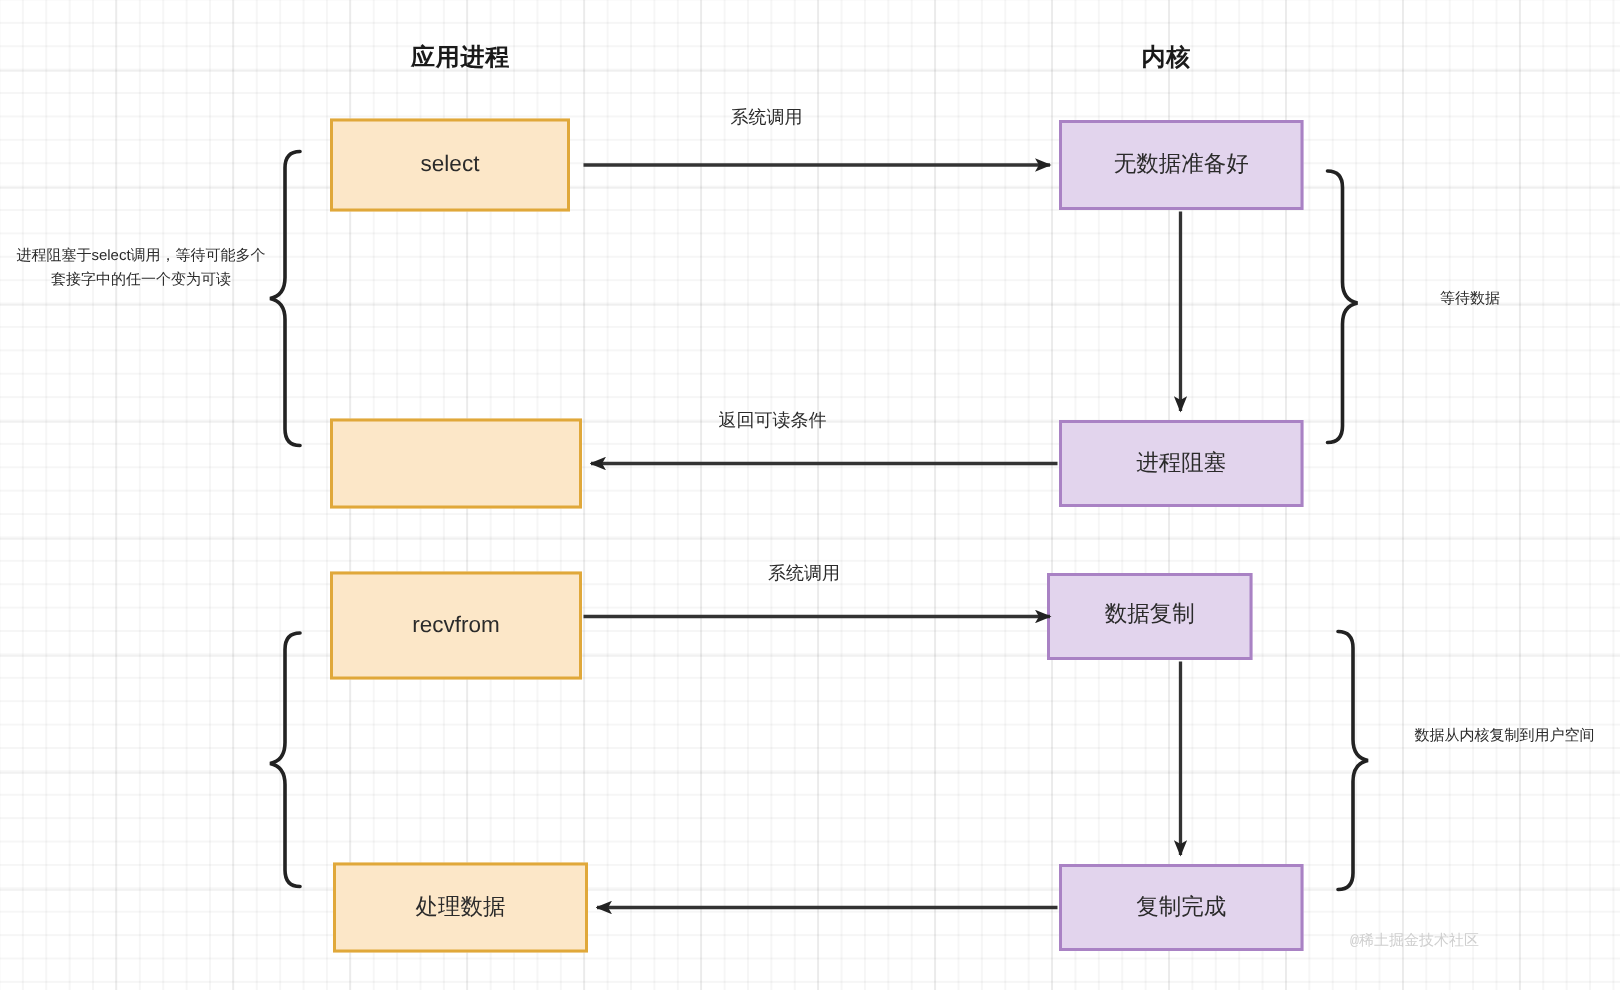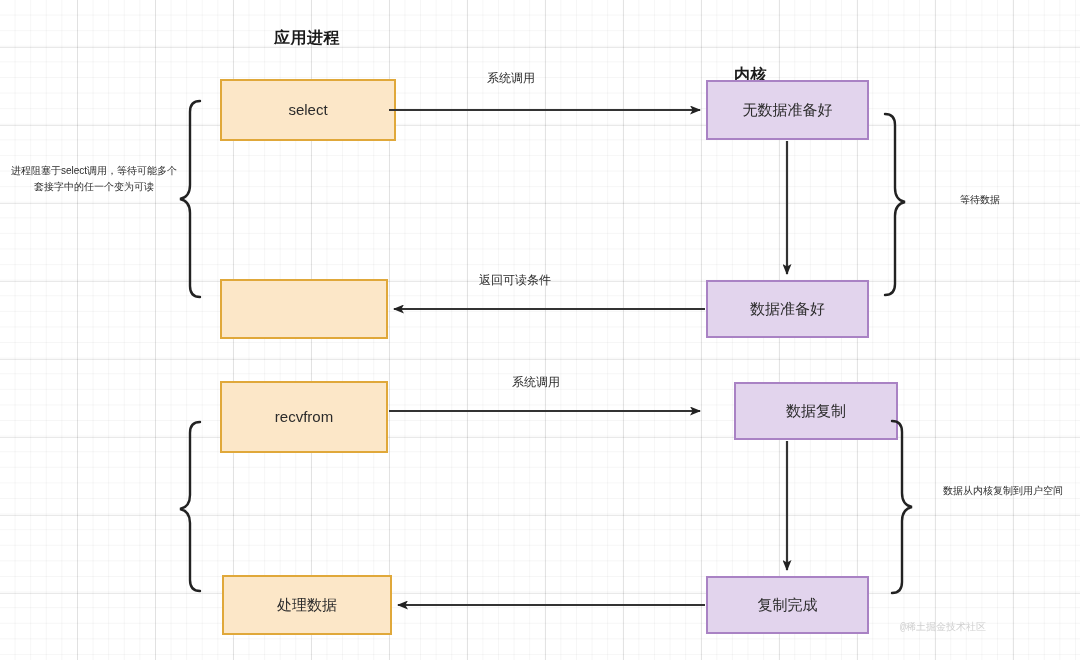--- a/index.html
+++ b/index.html
@@ -85,30 +85,30 @@
     height: 660px;
     pointer-events: none;
   }
 </style>
 </head>
 <body>
 
 <div id="canvas">
 
   <div class="col-title" style="left:274px; top:28px;">应用进程</div>
-  <div class="col-title" style="left:734px; top:28px;margin-top:37px;">内核</div>
+  <div class="col-title" style="left:761px; top:28px;">内核</div>
 
-  <div class="node orange" style="left:220px; top:79px; width:176px; height:62px;">select</div>
+  <div class="node orange" style="left:220px; top:79px; width:160px; height:62px;">select</div>
   <div class="node orange" style="left:220px; top:279px; width:168px; height:60px;"></div>
   <div class="node orange" style="left:220px; top:381px; width:168px; height:72px;">recvfrom</div>
   <div class="node purple" style="left:706px; top:80px; width:163px; height:60px;">无数据准备好</div>
 
   <div class="node orange" style="left:222px; top:575px; width:170px; height:60px;">处理数据</div>
-  <div class="node purple" style="left:706px; top:280px; width:163px; height:58px;">数据准备好</div>
-  <div class="node purple" style="left:734px; top:382px; width:164px; height:58px;">数据复制</div>
+  <div class="node purple" style="left:706px; top:280px; width:163px; height:58px;">进程阻塞</div>
+  <div class="node purple" style="left:698px; top:382px; width:137px; height:58px;font-family:Liberation Serif, serif;">数据复制</div>
   <div class="node purple" style="left:706px; top:576px; width:163px; height:58px;">复制完成</div>
 
   <svg class="overlay" viewBox="0 0 1080 660">
     <defs>
       <marker id="arrowR" markerWidth="11" markerHeight="9" refX="10" refY="4.5" orient="auto" markerUnits="userSpaceOnUse">
         <path d="M0,0 L11,4.5 L0,9 L2.6,4.5 z" fill="#222222"></path>
       </marker>
       <marker id="arrowL" markerWidth="11" markerHeight="9" refX="10" refY="4.5" orient="auto" markerUnits="userSpaceOnUse">
         <path d="M0,0 L11,4.5 L0,9 L2.6,4.5 z" fill="#222222"></path>
       </marker>

